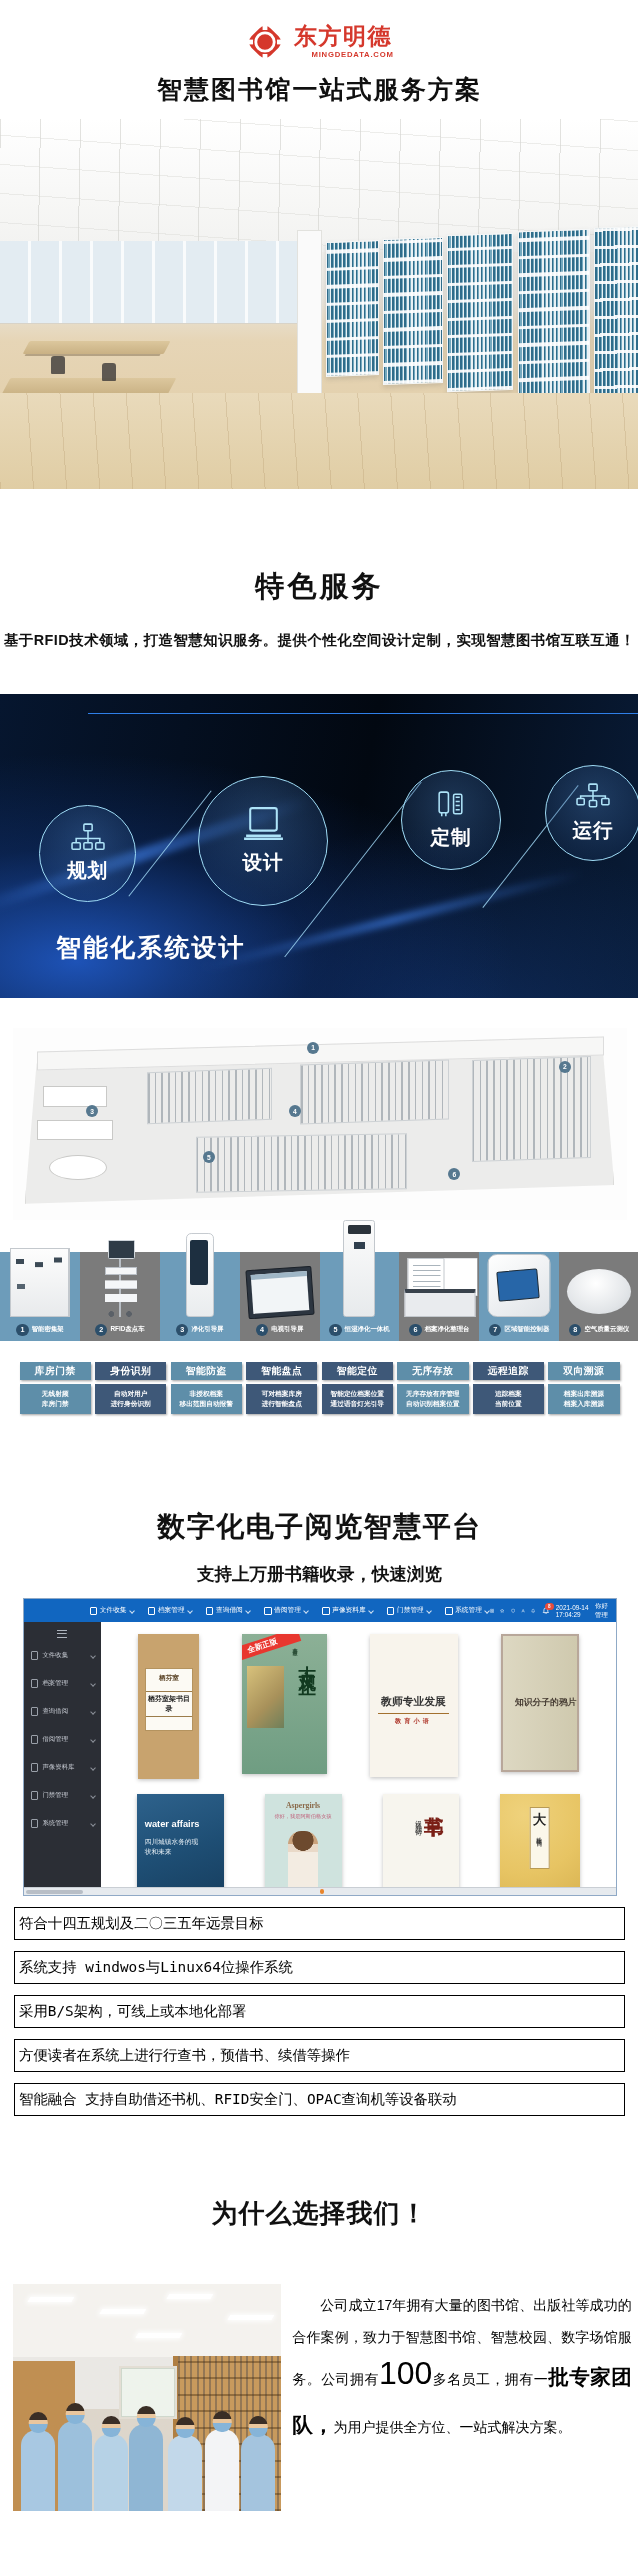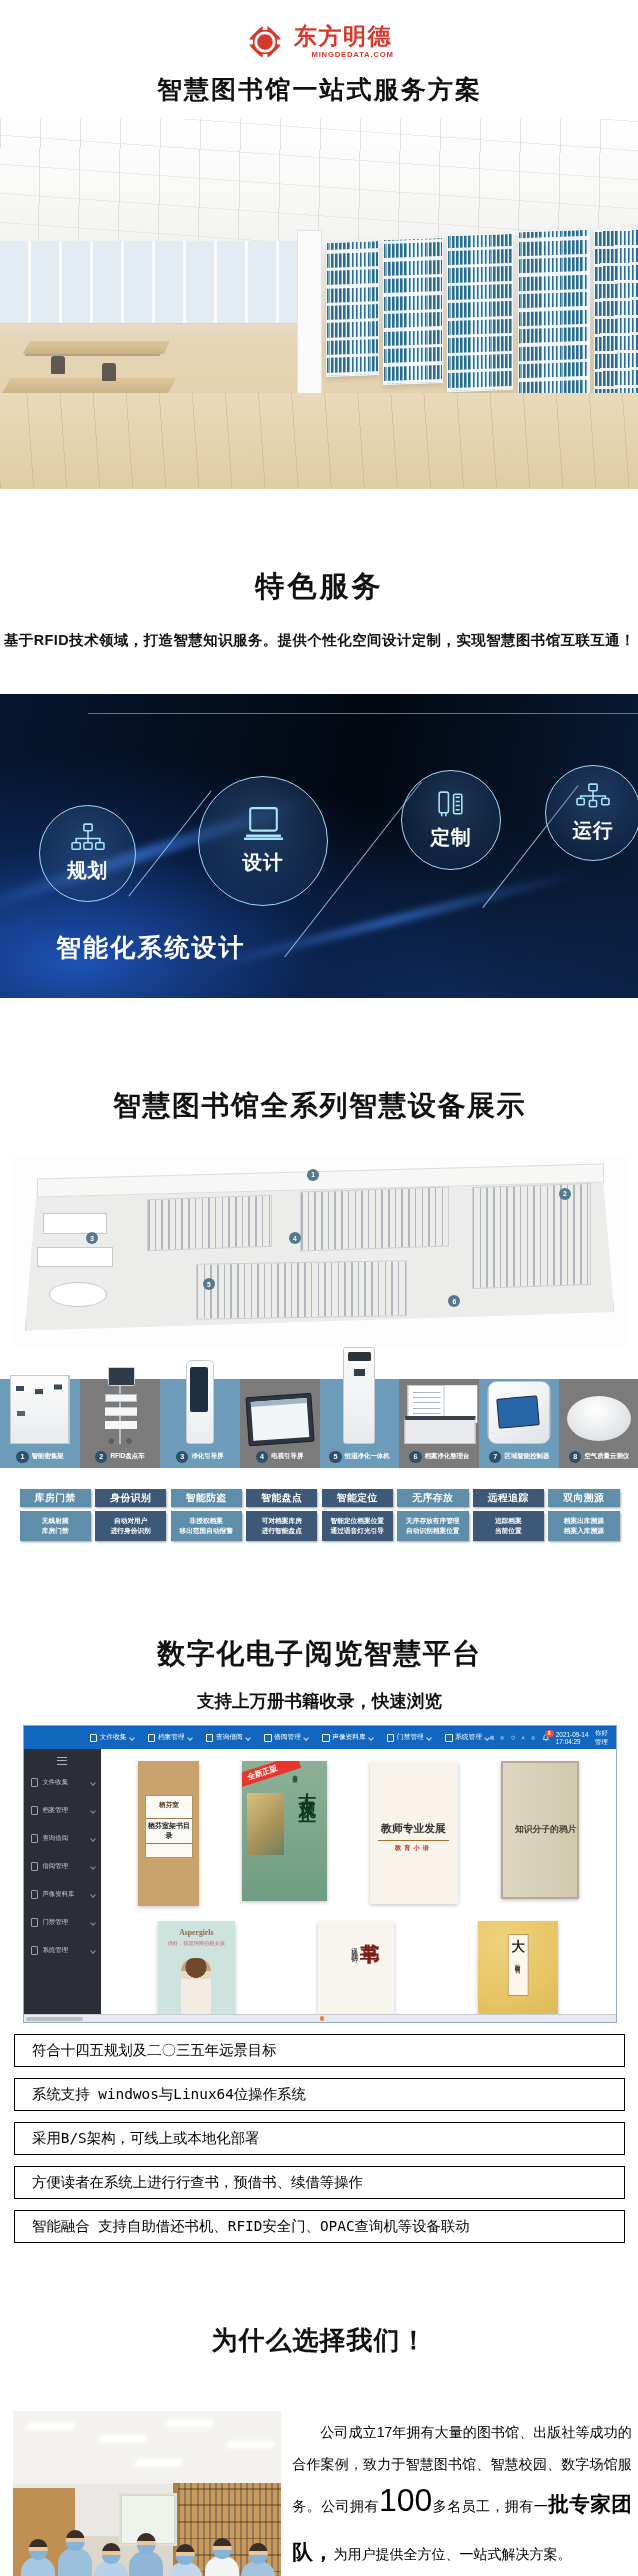--- a/index.html
+++ b/index.html
@@ -190,21 +190,21 @@
   .bk8{width:80px;height:103px;background:radial-gradient(circle at 30% 20%,#efd27c,#e7c463 60%,#d9b452);}
   .bk8 .box{position:absolute;left:50%;top:13.4px;transform:translateX(-50%);width:20.6px;height:62px;background:#fbf7ea;
         border:1px solid #b89a55;display:flex;flex-direction:column;align-items:center;padding-top:3.1px;box-sizing:border-box;}
   .bk8 .bc{font-size:13.4px;font-weight:900;color:#222;font-family:"Liberation Serif",serif;}
   .bk8 .bt{margin-top:2.1px;writing-mode:vertical-rl;font-size:5.7px;color:#333;letter-spacing:1px;}
   .shot-foot{position:absolute;left:0;right:0;bottom:0;height:7.2px;background:#e6eaee;border-top:0.5px solid #c9ced4;}
   .shot-foot .seg{position:absolute;left:2.1px;bottom:1.5px;width:57px;height:4.1px;background:#b8bec6;border-radius:2.1px;}
   .shot-foot .dot{position:absolute;left:50%;bottom:1.5px;width:4.6px;height:4.6px;border-radius:50%;background:#e8852c;cursor:pointer;}
   
   .ftable-list{width:611px;margin:10.3px auto 0;}
-  .frow{height:31px;border:1.5px solid #000;display:flex;align-items:center;padding-left:17px;background:#fff;
+  .frow{height:31px;border:1.5px solid #000;display:flex;align-items:center;padding-left:4px;background:#fff;
         font-size:14.4px;color:#000;font-family:"DejaVu Sans Mono","Liberation Sans",monospace;letter-spacing:0px;white-space:nowrap;overflow:hidden;}
   .frow + .frow{margin-top:11px;}
   
   .h-why{margin-top:80px;font-size:26px;font-weight:900;letter-spacing:1px;}
   .whyus{display:flex;margin-top:53px;padding-left:13px;gap:8.2px;}
   .team{position:relative;width:268px;height:227px;flex:none;overflow:hidden;
         background:linear-gradient(#f4f2ee 0 32%,#eae8e4 32% 55%,#ddd6cb 55%);}
   .tlight{position:absolute;width:44px;height:4.6px;background:#fff;box-shadow:0 0 5.2px 1.5px rgba(255,255,255,.9);transform:skewX(-30deg);}
   .tl1{left:15.5px;top:13.4px;} .tl2{left:88px;top:25px;} .tl3{left:155px;top:10.3px;} .tl4{left:216px;top:31px;} .tl5{left:124px;top:49px;}
   .tshelfL{position:absolute;left:0;top:77px;bottom:0;width:62px;
@@ -315,21 +315,20 @@
           <rect x="2" y="30" width="14" height="12" rx="2"></rect>
         <rect x="26" y="34" width="14" height="12" rx="2"></rect>
           <rect x="50" y="30" width="14" height="12" rx="2"></rect>
         <path d="M33 15v7M9 30v-5h48v5M33 22v12"></path>
       </svg>
       <span class="pstep-label">运行</span>
     </div>
     <div class="banner-caption">智能化系统设计</div>
   </div>
 
-  <div class="h-equip center">智慧图书馆全系列智慧设备展示</div>
 
   <div class="floorplan">
     <div class="fp-slab"></div>
     <div class="fp-wall"></div>
     <div class="fshelf fs1"></div>
     <div class="fshelf fs2"></div>
     <div class="fshelf fs3"></div>
     <div class="fshelf fs4"></div>
     <div class="ftable ftb1"></div>
     <div class="ftable ftb2"></div>
@@ -575,20 +574,24 @@
         <div class="book bk3">
           <span class="t">教师专业发展</span>
           <div class="rule"></div>
           <span class="s">教育小语</span>
         </div>
         <div class="book bk4">
           <span class="t">知识分子的鸦片</span>
         </div>
       </div>
       <div class="bookrow bookrow2">
+        <div class="book bk5">
+          <span class="en">water affairs</span>
+          <span class="t">四川城镇水务的现状和未来</span>
+        </div>
         <div class="book bk6">
           <span class="en">Aspergirls</span>
           <span class="t">你好，我是阿斯伯格女孩</span>
           <div class="girl"></div>
         </div>
         <div class="book bk7">
           <div class="vt">草书</div>
           <div class="vs">汉魏六朝诗</div>
         </div>
         <div class="book bk8">

